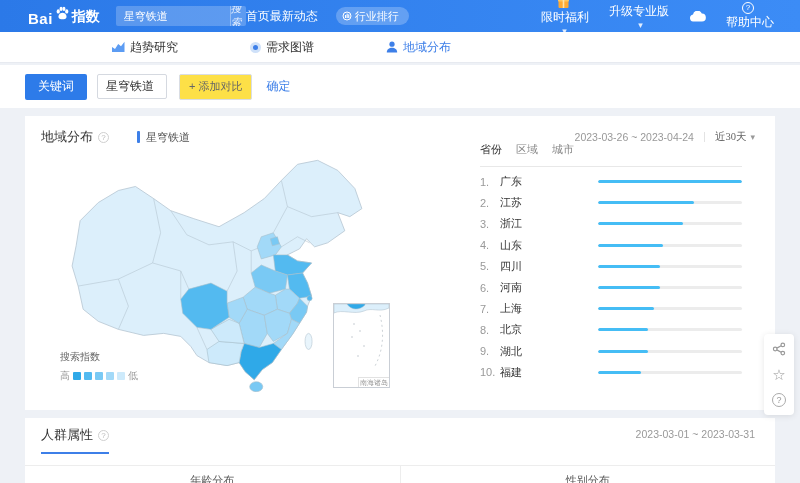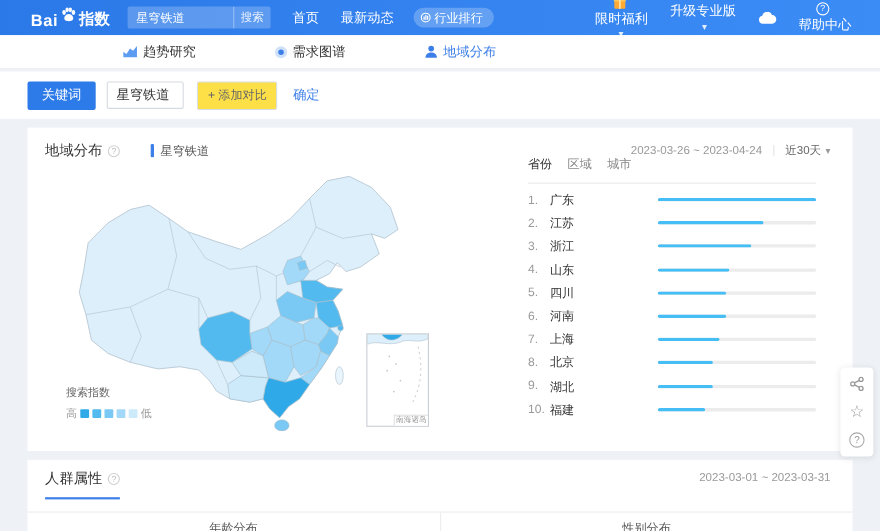--- a/index.html
+++ b/index.html
@@ -7,22 +7,22 @@
   body { font-family:"Liberation Sans","DejaVu Sans",sans-serif; background:#EEF1F6; position:relative; color:#333; }
 
   
   .topbar { height:32px; background:linear-gradient(90deg,#2B79E8,#3C8CF6); display:flex; align-items:center; padding:0 26px 0 28px; }
   .logo { display:flex; align-items:flex-end; color:#fff; }
   .logo .bai { font-size:15px; font-weight:bold; letter-spacing:.5px; }
   .logo .paw { margin:0 1px 1px 1px; }
   .logo .prod { font-size:14px; font-weight:bold; margin-bottom:1px; }
   .nav-search { margin-left:16px; width:130px; height:20px; background:rgba(255,255,255,.22); border-radius:2px; display:flex; align-items:center; overflow:hidden; }
   .nav-search input { flex:1; min-width:0; background:transparent; border:0; outline:none; color:#fff; font-size:11px; padding:0 8px; font-family:inherit; }
-  .nav-search .go { width:34px; height:100%; display:flex; align-items:center; justify-content:center; font-size:10.5px; color:#EAF2FF; border-left:1px solid rgba(255,255,255,.35); cursor:pointer; }
-  .nav-link { color:#fff; font-size:12px; margin-left:20px; cursor:pointer; white-space:nowrap; }
+  .nav-search .go { width:16px; height:100%; display:flex; align-items:center; justify-content:center; font-size:10.5px; color:#EAF2FF; border-left:1px solid rgba(255,255,255,.35); cursor:pointer;font-style:italic; }
+  .nav-link { color:#fff; font-size:12px; cursor:pointer; white-space:nowrap; }
   .pill { margin-left:18px; height:18px; background:rgba(255,255,255,.24); border-radius:9px; display:flex; align-items:center; padding:0 10px 0 6px; color:#fff; font-size:11px; cursor:pointer; white-space:nowrap; }
   .pill svg { margin-right:3px; }
   .top-right { margin-left:auto; display:flex; align-items:center; color:#fff; font-size:12px; }
   .tr-item { display:flex; align-items:center; margin-left:20px; cursor:pointer; white-space:nowrap;flex-direction:column; }
   .tr-item .gap { margin-left:4px; }
   .caret::after { content:"▾"; font-size:9px; color:rgba(255,255,255,.85); margin-left:3px; }
   .help-ico { width:12px; height:12px; border:1px solid #fff; border-radius:50%; font-size:8px; display:inline-flex; align-items:center; justify-content:center; margin-right:4px; }
   .help-ico::before { content:"?"; }
 
   
@@ -43,21 +43,21 @@
   .card { margin:8px 25px 0; background:#fff; position:relative; }
   .region-card { height:294px; }
   .card-head { display:flex; align-items:center; padding:12px 20px 0 16px; }
   .card-title { font-size:13px; color:#333; font-weight:500; }
   .q-icon { width:11px; height:11px; border:1px solid #CFCFCF; border-radius:50%; color:#BBB; font-size:8px; display:inline-flex; align-items:center; justify-content:center; margin-left:5px; cursor:pointer; }
   .q-icon::before { content:"?"; }
   .series-mark { width:3px; height:12px; background:#3D7FE8; margin-left:28px; border-radius:1px; }
   .series-label { margin-left:6px; font-size:11px; color:#555; }
   .head-right { margin-left:auto; display:flex; align-items:center; font-size:10.5px; color:#999; }
   .vsep { width:1px; height:10px; background:#E3E3E3; margin:0 10px; }
-  .period { color:#666; cursor:pointer; }
+  .period { color:#666; cursor:pointer;font-family:Liberation Serif, serif; }
   .period::after { content:"▾"; font-size:9px; color:#999; margin-left:4px; }
 
   
   .map-wrap { position:absolute; left:33px; top:34px; width:322px; height:242px; }
   .china-map .base { fill:var(--map_base,#DCEFFB); stroke:#B6C6D2; stroke-width:.8; }
   .china-map .ilines path { fill:none; stroke:#B6C6D2; stroke-width:.6; }
   .china-map .p { stroke:#A9BFCC; stroke-width:.6; }
   .s0{fill:var(--s0,#2FA9E8);} .s1{fill:var(--s1,#53BAF0);} .s2{fill:var(--s2,#79C9F4);}
   .s3{fill:var(--s3,#A2D9F8);} .s4{fill:var(--s4,#CDEAFB);}
   .map-legend { position:absolute; left:35px; top:234px; font-size:10px; color:#666; }

